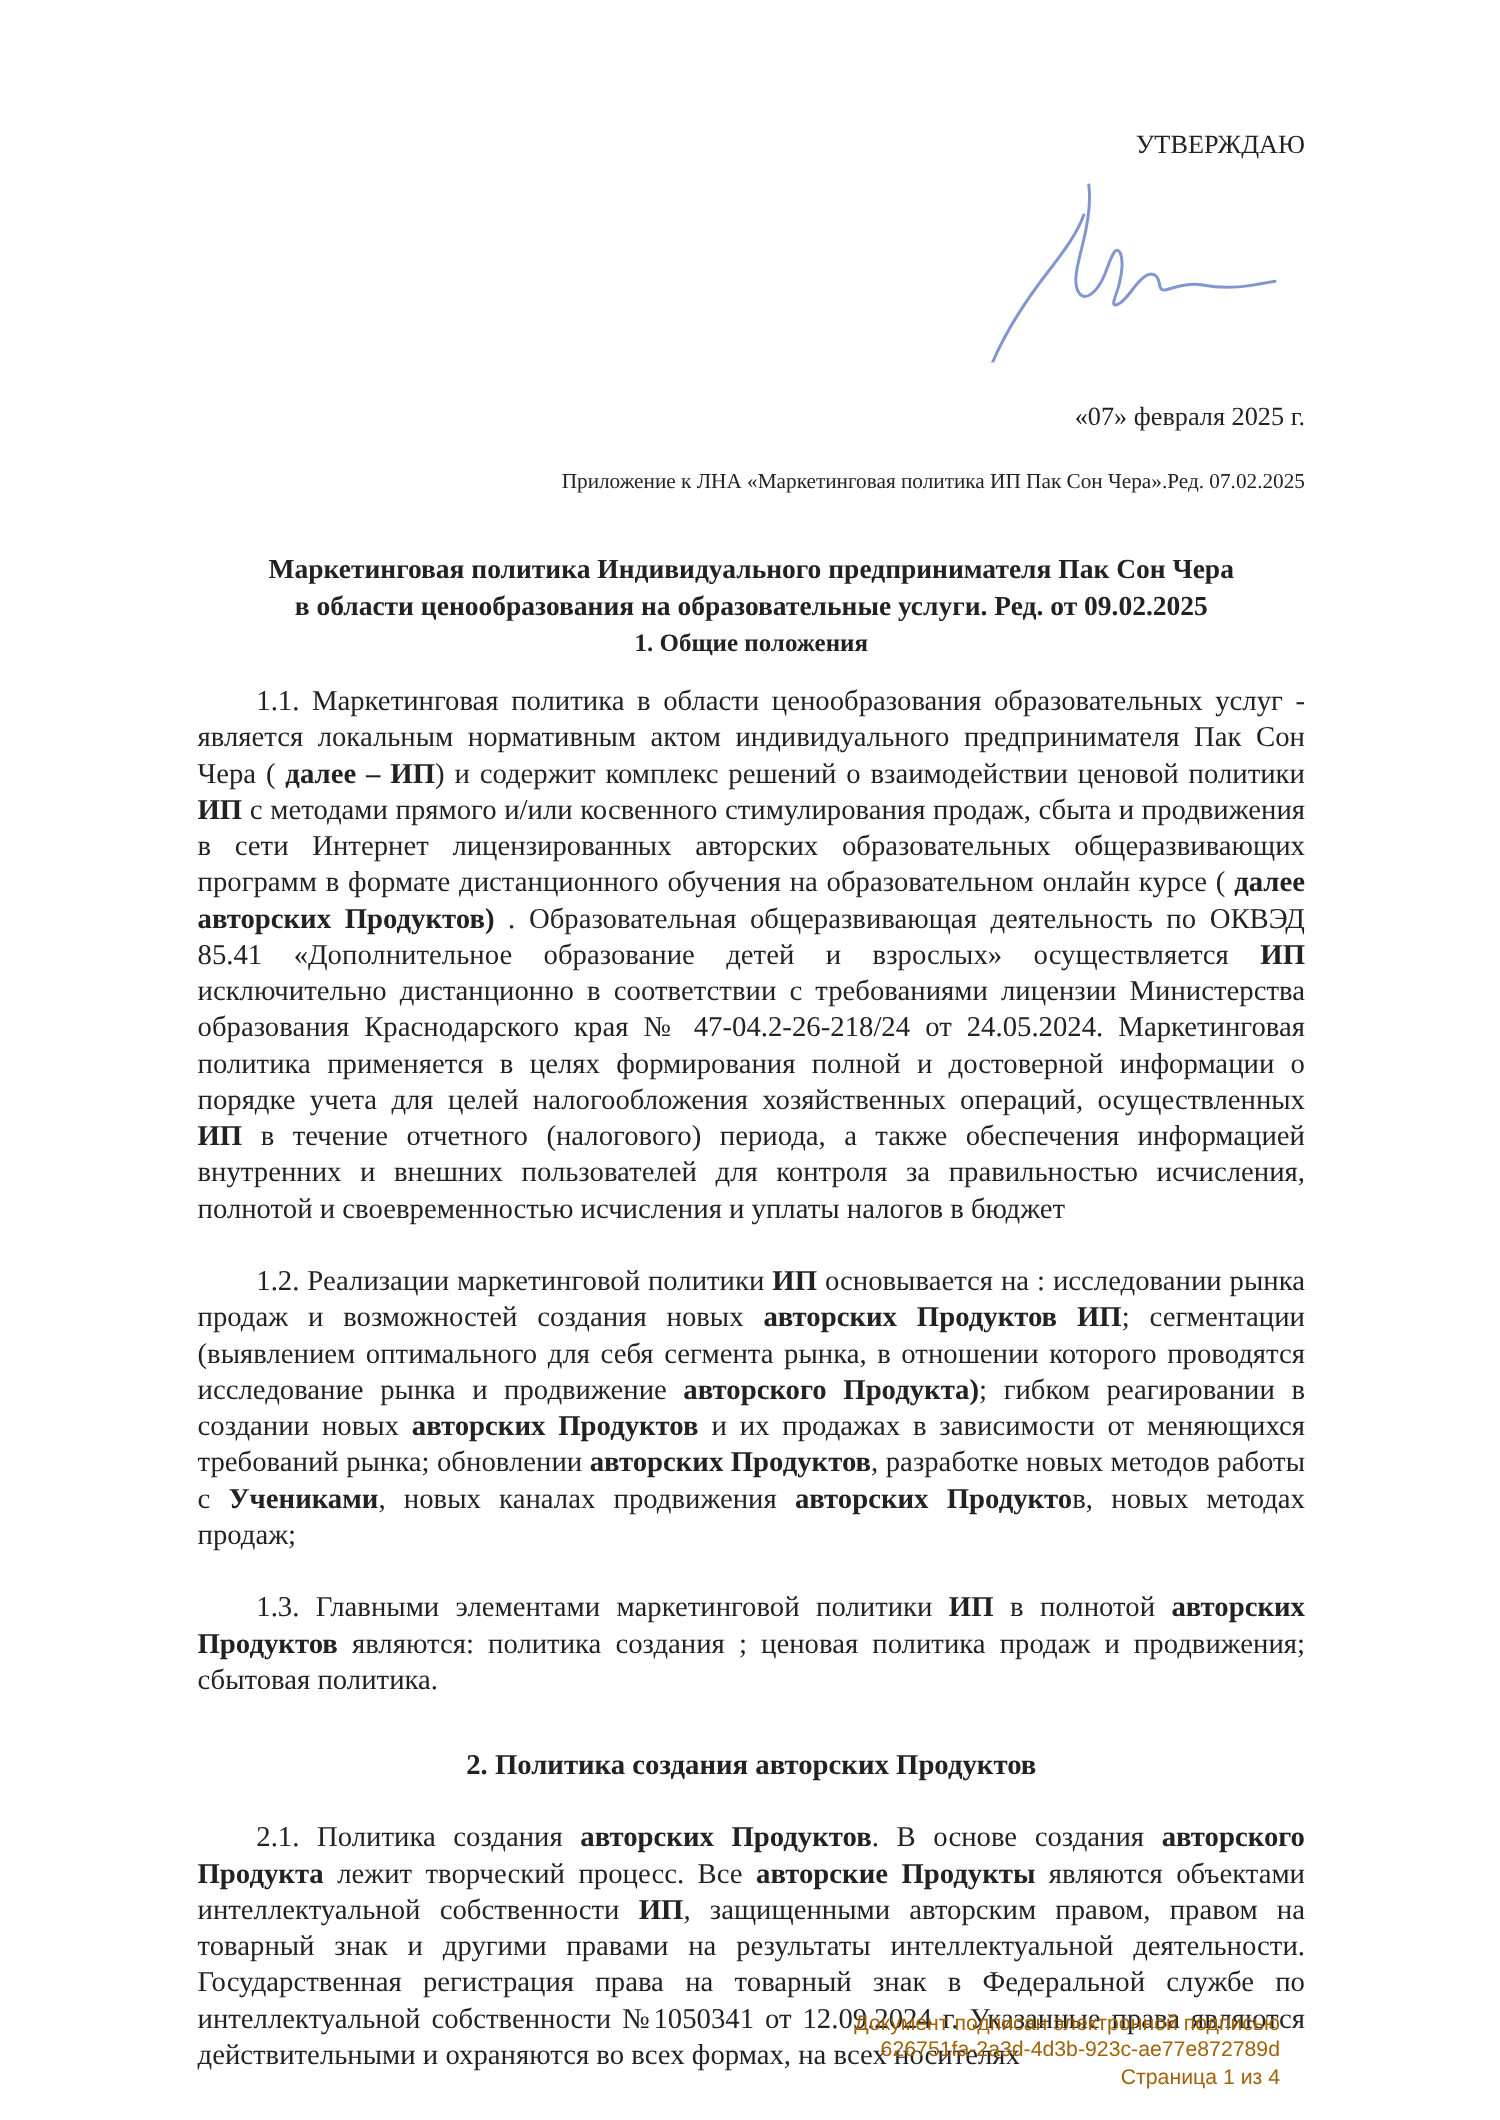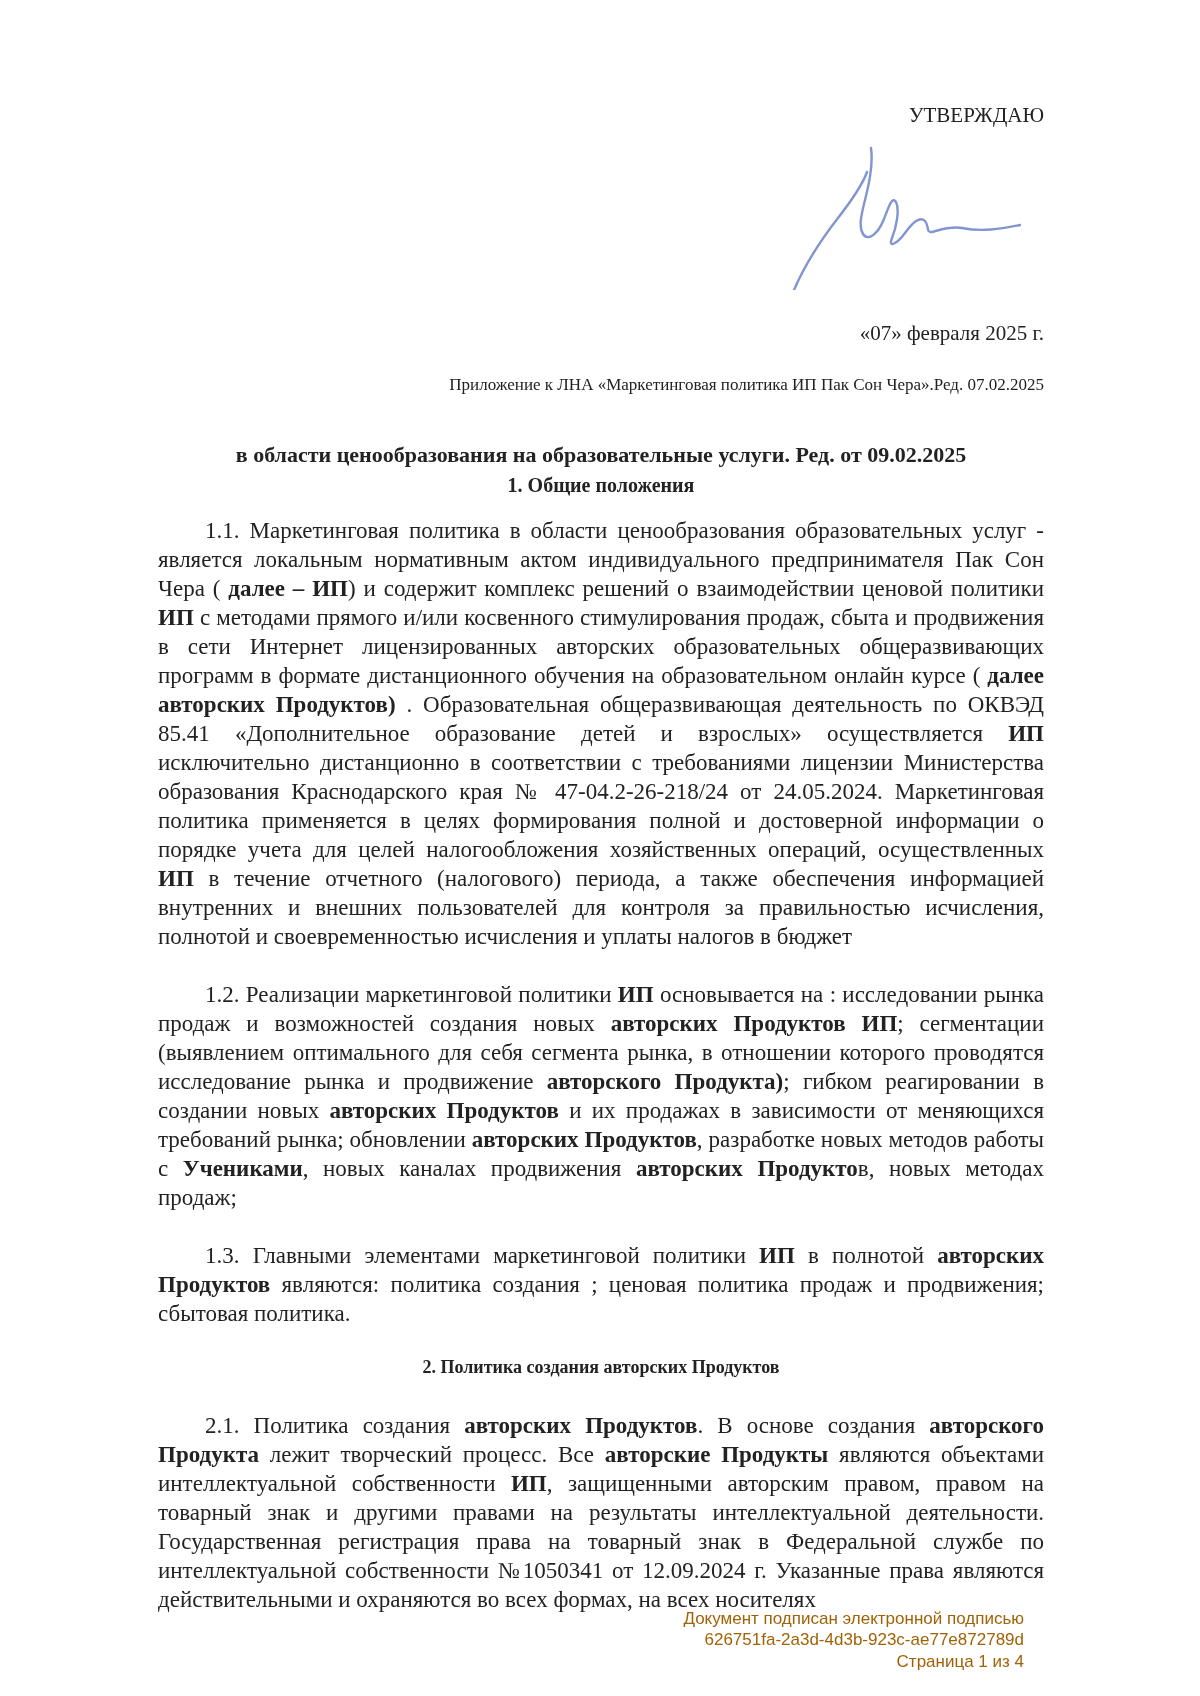--- a/index.html
+++ b/index.html
@@ -46,24 +46,24 @@
     margin-top: 22px;
   }
   .title-block {
     margin-top: 40px;
     text-align: center;
     font-weight: bold;
     font-size: 22px;
     line-height: 30px;
   }
   .section-heading {
-    margin: 25px 0 0 0;
+    margin: 39px 0 0 0;
     text-align: center;
     font-weight: bold;
-    font-size: 18px;
+    font-size: 23px;
     line-height: 29px;
   }
   .section-heading.first {
     margin: 0;
     font-size: 20px;
     line-height: 30px;
   }
   p.body-par {
     margin: 29px 0 0 0;
     font-size: 23px;
@@ -101,20 +101,21 @@
                C 133 78, 140 72, 145 77 C 149 81, 146 89, 152 88
                C 160 86, 170 82, 182 84 C 202 88, 220 85, 240 81" fill="none" stroke-width="2.4" stroke-linecap="round" opacity="0.85" stroke="#6b83c9"></path>
     </svg>
   </div>
 
   <div class="date-line">«07» февраля  2025 г.</div>
 
   <div class="appendix-line">Приложение к ЛНА «Маркетинговая политика ИП Пак Сон Чера».Ред. 07.02.2025</div>
 
   <div class="title-block">
+    <div>Маркетинговая политика Индивидуального предпринимателя Пак Сон Чера</div>
     <div>в области ценообразования на образовательные услуги. Ред. от 09.02.2025</div>
     <div class="section-heading first">1. Общие положения</div>
   </div>
 
   <p class="body-par tight"><span>1.1. Маркетинговая политика в области ценообразования образовательных услуг  - является локальным нормативным актом индивидуального предпринимателя Пак Сон Чера ( </span><b>далее – ИП</b><span>) и содержит  комплекс решений о взаимодействии ценовой политики  </span><b>ИП</b><span> с  методами прямого  и/или косвенного  стимулирования  продаж, сбыта и продвижения в сети Интернет  лицензированных авторских образовательных общеразвивающих программ в формате дистанционного обучения на образовательном  онлайн  курсе  ( </span><b>далее  авторских  Продуктов)</b><span>  . Образовательная общеразвивающая деятельность  по ОКВЭД 85.41 «Дополнительное образование детей и взрослых» осуществляется </span><b>ИП</b><span> исключительно дистанционно  в соответствии с  требованиями   лицензии Министерства  образования  Краснодарского  края  №  47-04.2-26-218/24  от  24.05.2024. Маркетинговая политика применяется в целях формирования полной и достоверной информации о порядке учета для целей налогообложения хозяйственных операций, осуществленных </span><b>ИП</b><span> в течение отчетного (налогового) периода, а также обеспечения информацией внутренних и внешних пользователей для контроля за правильностью исчисления, полнотой и своевременностью исчисления и уплаты налогов в бюджет</span></p>
 
   <p class="body-par"><span>1.2. Реализации  маркетинговой политики </span><b>ИП</b><span> основывается на  : исследовании рынка продаж и  возможностей   создания  новых </span><b>авторских  Продуктов  ИП</b><span>;  сегментации  (выявлением оптимального для себя сегмента рынка, в отношении которого проводятся  исследование рынка и продвижение </span><b>авторского  Продукта)</b><span>;  гибком  реагировании  в  создании  новых </span><b>авторских Продуктов</b><span>  и  их  продажах  в  зависимости  от  меняющихся  требований  рынка;  обновлении </span><b>авторских  Продуктов</b><span>,  разработке  новых  методов  работы  с </span><b>Учениками</b><span>,  новых  каналах продвижения </span><b>авторских Продукто</b><span>в, новых методах продаж;</span></p>
 
   <p class="body-par"><span>1.3. Главными элементами маркетинговой политики </span><b>ИП</b><span> в полнотой </span><b>авторских Продуктов</b><span> являются: политика создания ; ценовая политика продаж и  продвижения; сбытовая политика.</span></p>
 

